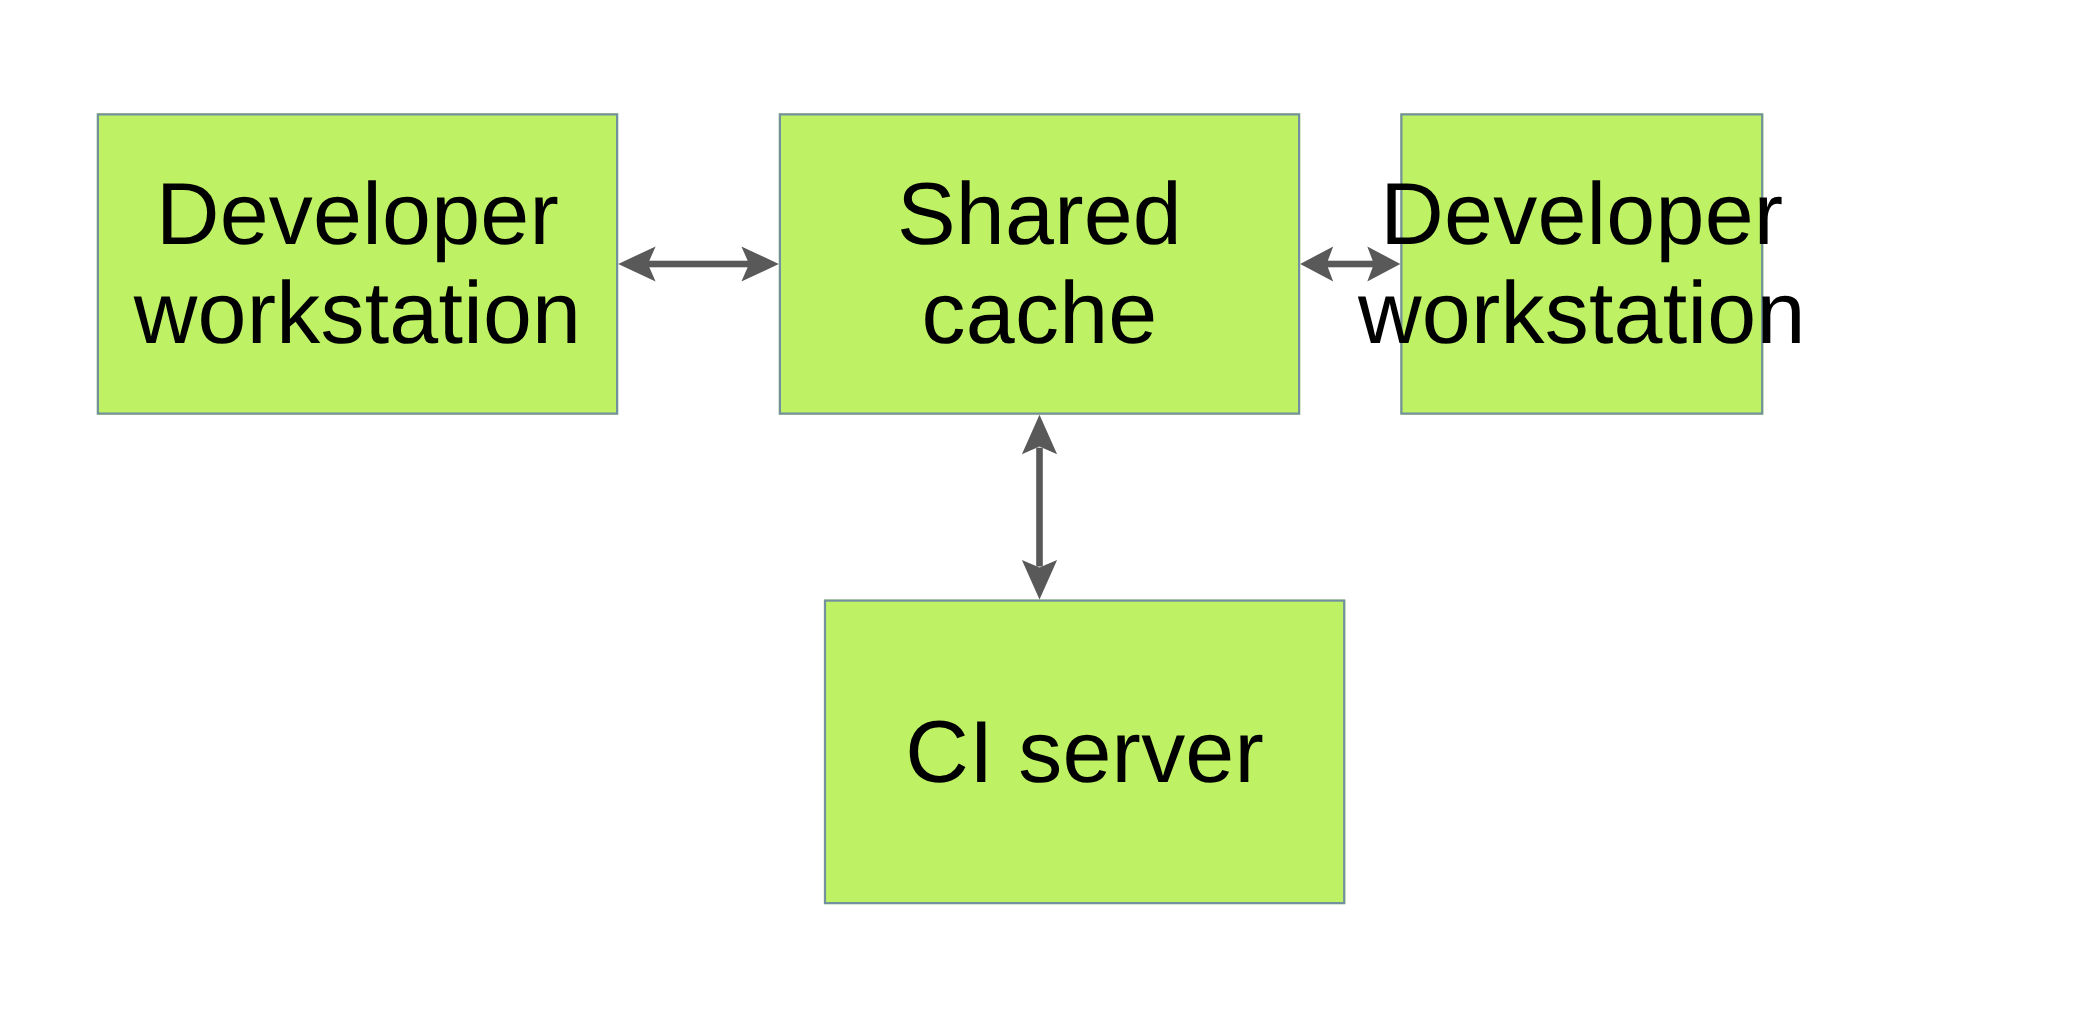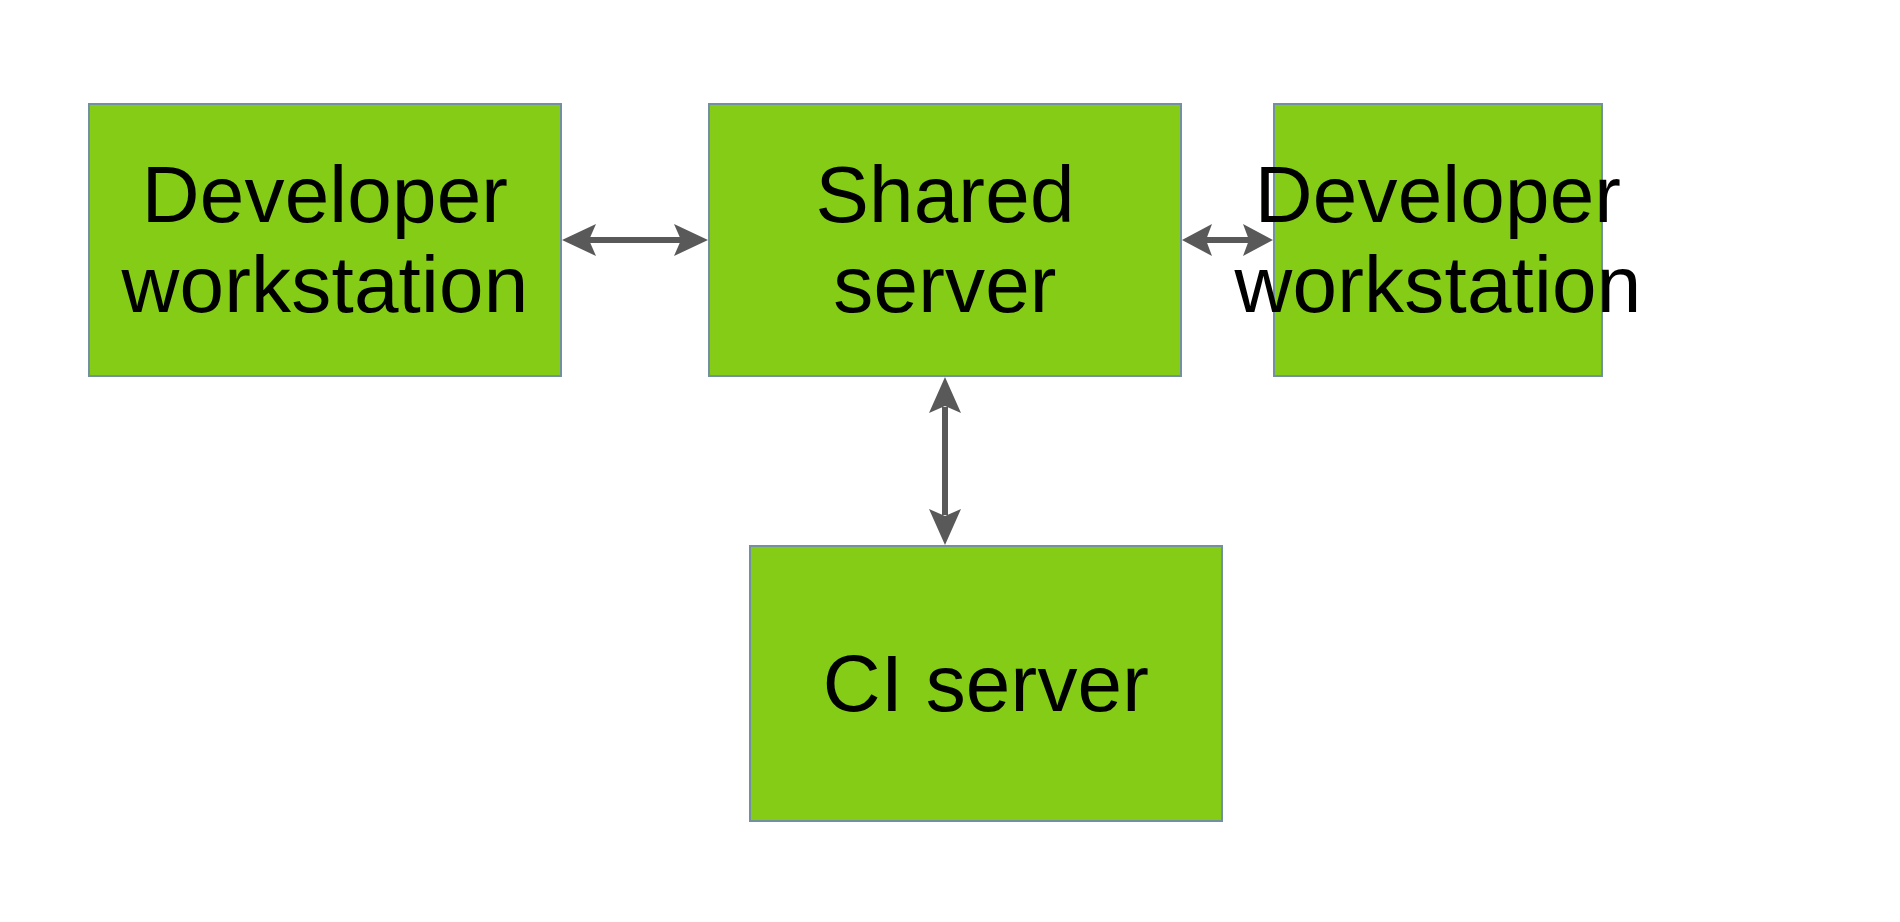--- a/index.html
+++ b/index.html
@@ -16,21 +16,21 @@
   }
   #diagram-canvas {
     position: relative;
     width: 1900px;
     height: 922px;
     background: #ffffff;
   }
   .node-box {
     position: absolute;
     box-sizing: border-box;
-    background: #84cc16;
+    background: #bef264;
     border: 2px solid #72909f;
     display: flex;
     align-items: center;
     justify-content: center;
     text-align: center;
   }
   .node-label {
     color: #000000;
     font-size: 80px;
     line-height: 1.12;
@@ -53,21 +53,21 @@
 
 <div id="diagram-canvas">
 
   <div class="node-box" style="left:88px; top:103px; width:474px; height:274px;">
     <span class="node-label">Developer
 workstation</span>
   </div>
 
   <div class="node-box" style="left:708px; top:103px; width:474px; height:274px;">
     <span class="node-label">Shared
-server</span>
+cache</span>
   </div>
 
   <div class="node-box" style="left:1273px; top:103px; width:330px; height:274px;">
     <span class="node-label">Developer
 workstation</span>
   </div>
 
   <div class="node-box" style="left:708px; top:545px; width:474px; height:277px;margin-left:41px;">
     <span class="node-label">CI server</span>
   </div>

